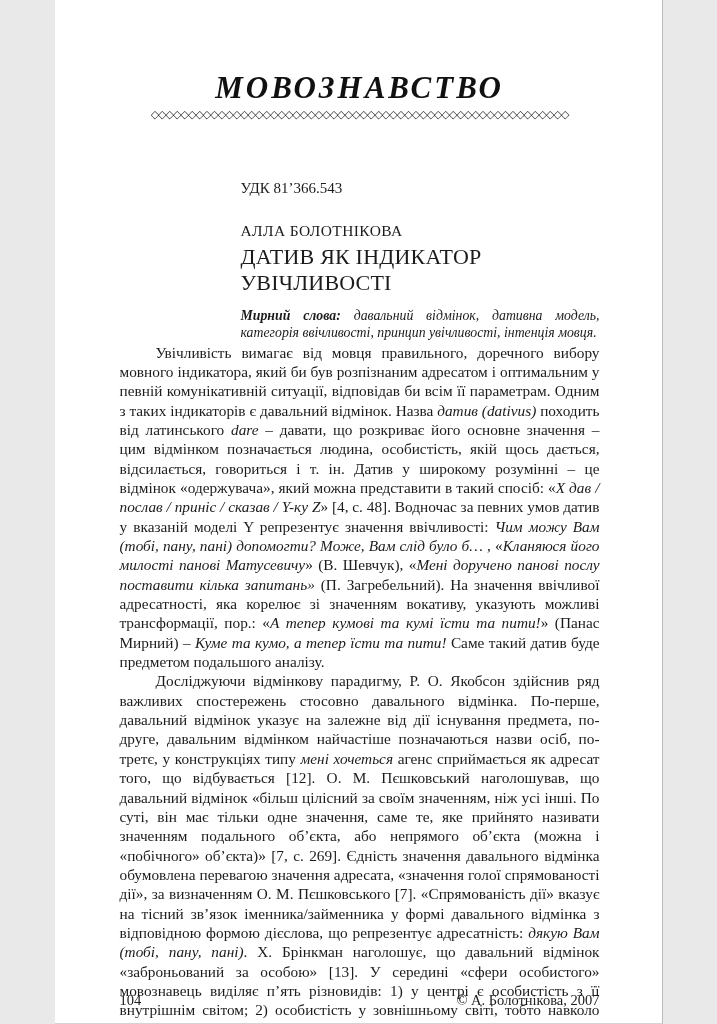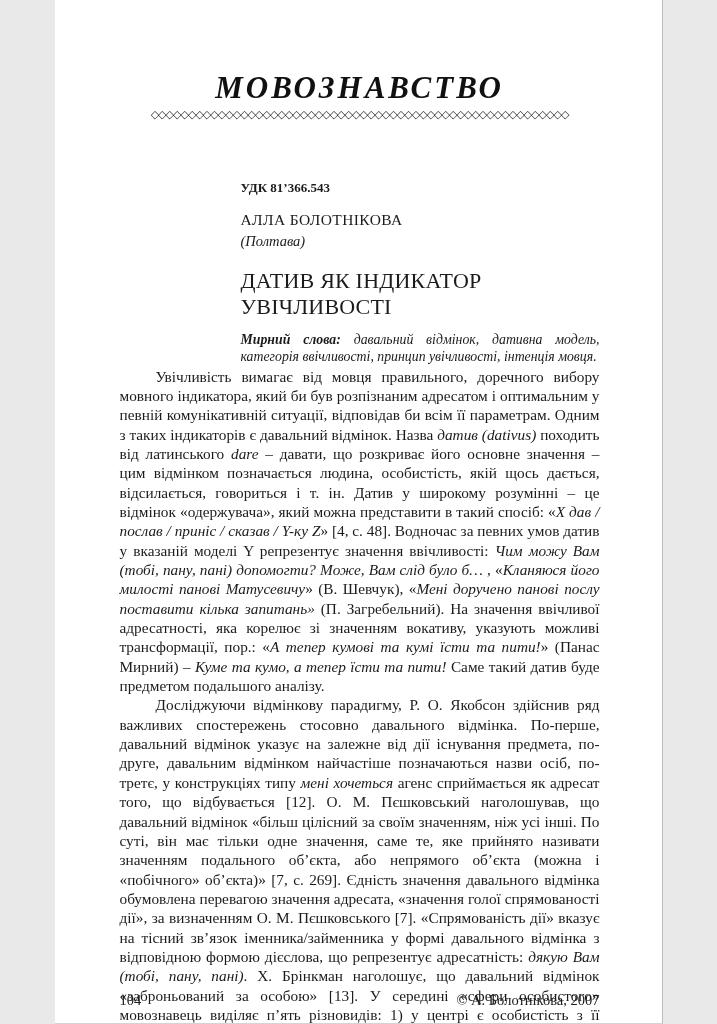--- a/index.html
+++ b/index.html
@@ -38,23 +38,22 @@
     margin-top: 3px;
     white-space: nowrap;
     overflow: hidden;
     color: #222;
   }
   .article-head {
     margin-left: 121px;
     margin-top: 60px;
   }
   .udc {
-    font-size: 13px;
-    margin-bottom: 15px;
-    font-weight: bold;
+    font-size: 15px;
+    margin-bottom: 25px;
   }
   .author {
     font-size: 15.5px;
     letter-spacing: 0.4px;
     margin-bottom: 4px;
   }
   .location {
     font-style: italic;
     font-size: 14.5px;
     margin-bottom: 18px;
@@ -101,21 +100,20 @@
 <div class="page">
 
   <div class="section-header">
     <h1>МОВОЗНАВСТВО</h1>
     <div class="ornament">◇◇◇◇◇◇◇◇◇◇◇◇◇◇◇◇◇◇◇◇◇◇◇◇◇◇◇◇◇◇◇◇◇◇◇◇◇◇◇◇◇◇◇◇◇◇◇◇◇◇◇◇◇◇◇◇</div>
   </div>
 
   <div class="article-head">
     <div class="udc">УДК 81’366.543</div>
     <div class="author">АЛЛА БОЛОТНІКОВА</div>
-    <div class="location">(Полтава)</div>
     <h2 class="title">ДАТИВ ЯК ІНДИКАТОР УВІЧЛИВОСТІ</h2>
     <p class="keywords"><b class="kw-label">Мирний слова:</b><span> давальний відмінок, дативна модель, категорія ввічливості, принцип увічливості, інтенція мовця.</span></p>
   </div>
 
   <div class="body-text">
     <p class="para"><span>Увічливість вимагає від мовця правильного, доречного вибору мовного індикатора, який би був розпізнаним адресатом і оптимальним у певній комунікативній ситуації, відповідав би всім її параметрам. Одним з таких індикаторів є давальний відмінок. Назва </span><i>датив (dativus)</i><span> походить від латинського </span><i>dare</i><span> – давати, що розкриває його основне значення – цим відмінком позначається людина, особистість, якій щось дається, відсилається, говориться і т. ін. Датив у широкому розумінні – це відмінок «одержувача», який можна представити в такий спосіб: «</span><i>Х дав / послав / приніс / сказав / Y-ку Z</i><span>» [4, с. 48]. Водночас за певних умов датив у вказаній моделі Y репрезентує значення ввічливості: </span><i>Чим можу Вам (тобі, пану, пані) допомогти? Може, Вам слід було б…</i><span> , «</span><i>Кланяюся його милості панові Матусевичу</i><span>» (В. Шевчук), «</span><i>Мені доручено панові послу поставити кілька запитань»</i><span> (П. Загребельний). На значення ввічливої адресатності, яка корелює зі значенням вокативу, указують можливі трансформації, пор.: «</span><i>А тепер кумові та кумі їсти та пити!</i><span>» (Панас Мирний) – </span><i>Куме та кумо, а тепер їсти та пити!</i><span> Саме такий датив буде предметом подальшого аналізу.</span></p>
     <p class="para"><span>Досліджуючи відмінкову парадигму, Р. О. Якобсон здійснив ряд важливих спостережень стосовно давального відмінка. По-перше, давальний відмінок указує на залежне від дії існування предмета, по-друге, давальним відмінком найчастіше позначаються назви осіб, по-третє, у конструкціях типу </span><i>мені хочеться</i><span> агенс сприймається як адресат того, що відбувається [12]. О. М. Пєшковський наголошував, що давальний відмінок «більш цілісний за своїм значенням, ніж усі інші. По суті, він має тільки одне значення, саме те, яке прийнято називати значенням подального об’єкта, або непрямого об’єкта (можна і «побічного» об’єкта)» [7, с. 269]. Єдність значення давального відмінка обумовлена перевагою значення адресата, «значення голої спрямованості дії», за визначенням О. М. Пєшковського [7]. «Спрямованість дії» вказує на тісний зв’язок іменника/займенника у формі давального відмінка з відповідною формою дієслова, що репрезентує адресатність: </span><i>дякую Вам (тобі, пану, пані)</i><span>. Х. Брінкман наголошує, що давальний відмінок «заброньований за особою» [13]. У середині «сфери особистого» мовознавець виділяє п’ять різновидів: 1) у центрі є особистість з її внутрішнім світом; 2) особистість у зовнішньому світі, тобто навколо особистості здійснюються процеси,</span></p>
   </div>
 
   <div class="footer">

